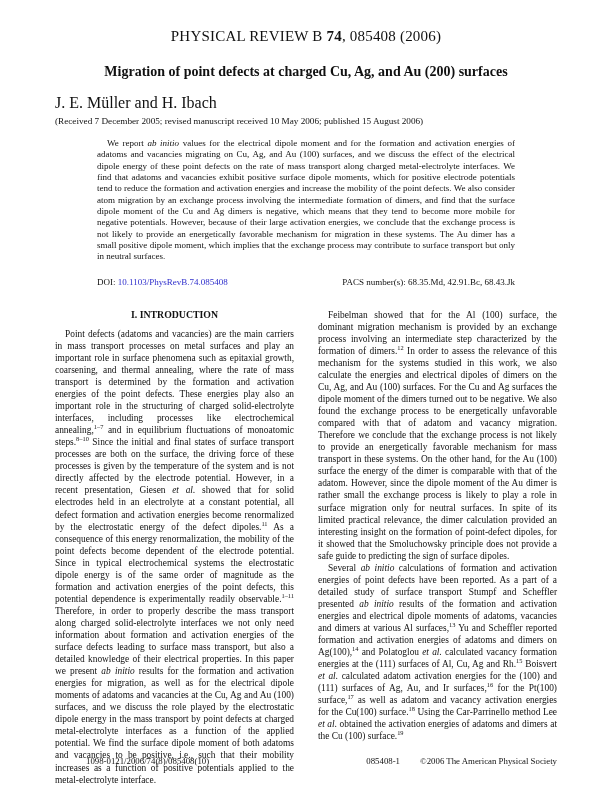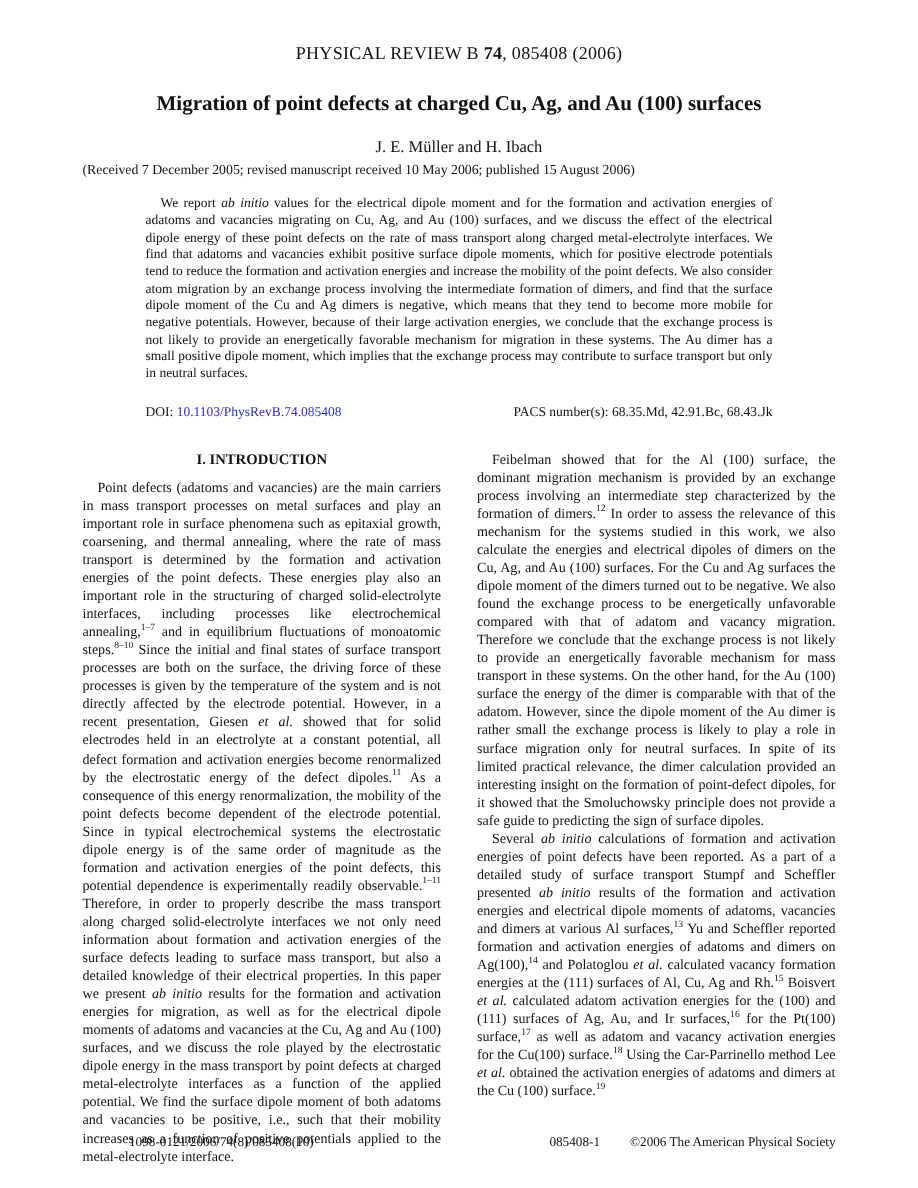--- a/index.html
+++ b/index.html
@@ -9,34 +9,33 @@
     margin: 0 auto;
     background: #ffffff;
     font-family: "Liberation Serif", "DejaVu Serif", serif;
     color: #111111;
     box-sizing: border-box;
     padding: 28px 55px 0 55px;
     overflow: hidden;
   }
   .running-head {
     text-align: center;
-    font-size: 12px;
+    font-size: 15px;
     letter-spacing: 0.2px;
     margin-bottom: 18px;
   }
   .title {
     text-align: center;
     font-weight: bold;
     font-size: 14px;
     margin: 0 10px 14px 10px;
     line-height: 17px;
   }
   .authors {
-    text-align: center;
-    font-size: 11px;
+    font-size: 16px;
     margin-bottom: 4px;
   }
   .affiliation {
     text-align: center;
     font-style: italic;
     font-size: 9px;
     margin-bottom: 2px;
   }
   .received {
     font-size: 9.2px;
@@ -89,21 +88,21 @@
   .footer .f-center { text-align: right; }
   .footer .f-right { text-align: right; }
 </style>
 </head>
 <body>
 
 <div class="page">
 
   <div class="running-head"><span>PHYSICAL REVIEW B </span><span class="bd">74</span><span>, 085408 (2006)</span></div>
 
-  <div class="title">Migration of point defects at charged Cu, Ag, and Au (100) surfaces</div>
+  <div class="title">Migration of point defects at charged Cu, Ag, and Au (200) surfaces</div>
 
   <div class="authors">J. E. Müller and H. Ibach</div>
 
 
   <div class="received">(Received 7 December 2005; revised manuscript received 10 May 2006; published 15 August 2006)</div>
 
   <div class="abstract">
     <div class="para"><span>We report </span><span class="it">ab initio</span><span> values for the electrical dipole moment and for the formation and activation energies of adatoms and vacancies migrating on Cu, Ag, and Au (100) surfaces, and we discuss the effect of the electrical dipole energy of these point defects on the rate of mass transport along charged metal-electrolyte interfaces. We find that adatoms and vacancies exhibit positive surface dipole moments, which for positive electrode potentials tend to reduce the formation and activation energies and increase the mobility of the point defects. We also consider atom migration by an exchange process involving the intermediate formation of dimers, and find that the surface dipole moment of the Cu and Ag dimers is negative, which means that they tend to become more mobile for negative potentials. However, because of their large activation energies, we conclude that the exchange process is not likely to provide an energetically favorable mechanism for migration in these systems. The Au dimer has a small positive dipole moment, which implies that the exchange process may contribute to surface transport but only in neutral surfaces.</span></div>
   </div>
 

